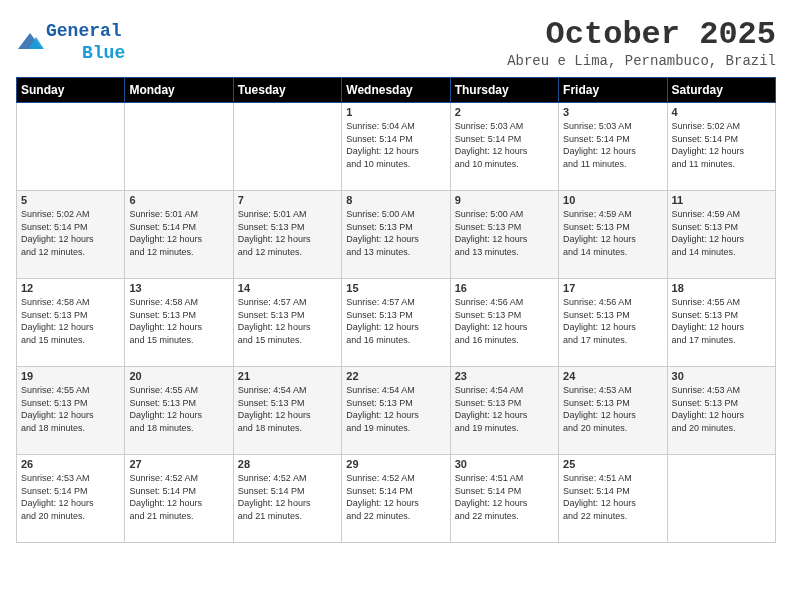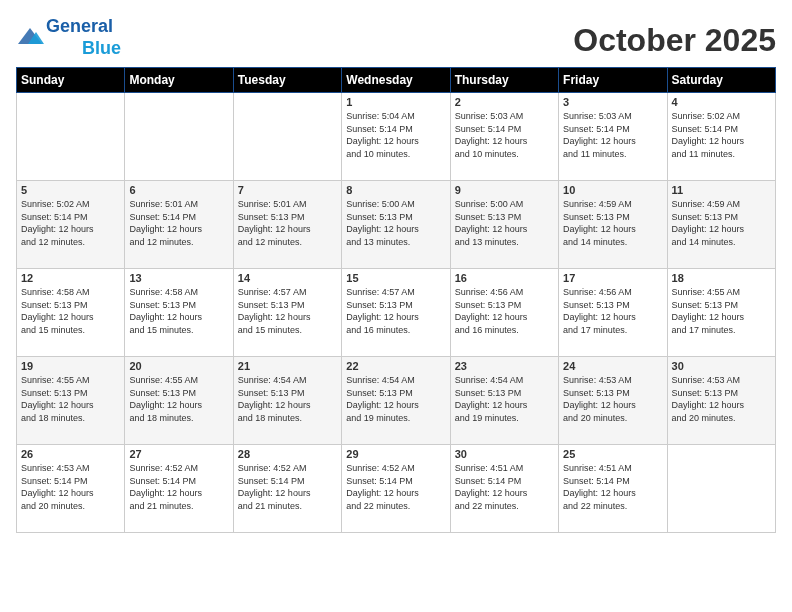--- a/index.html
+++ b/index.html
@@ -12,23 +12,24 @@
     }
     .page {
       width: 792px;
       height: 612px;
       padding: 16px;
       display: flex;
       flex-direction: column;
     }
     .header {
       display: flex;
-      align-items: flex-end;
+      align-items: center;
       justify-content: space-between;
       margin-bottom: 8px;
+      font-family: Liberation Mono, monospace;
     }
     .logo {
       display: flex;
       align-items: center;
     }
     .logo-text {
       font-size: 18px;
       font-weight: bold;
       color: #333;
       line-height: 1.2;
@@ -106,20 +107,21 @@
         <polygon points="14,4 26,20 2,20" fill="#2563a8" opacity="0.85"></polygon>
         <polygon points="20,8 28,20 12,20" fill="#1a9cd8" opacity="0.9"></polygon>
       </svg>
       <div class="logo-text">
         <div><span>General</span></div>
         <div><span style="color:#1a9cd8;margin-left:36px;">Blue</span></div>
       </div>
     </div>
     <div class="title-block">
       <div class="month-title">October 2025</div>
+      <div class="location">Abreu e Lima, Pernambuco, Brazil</div>
     </div>
   </div>
 
   <table>
     <thead>
       <tr>
         <th>Sunday</th>
         <th>Monday</th>
         <th>Tuesday</th>
         <th>Wednesday</th>

